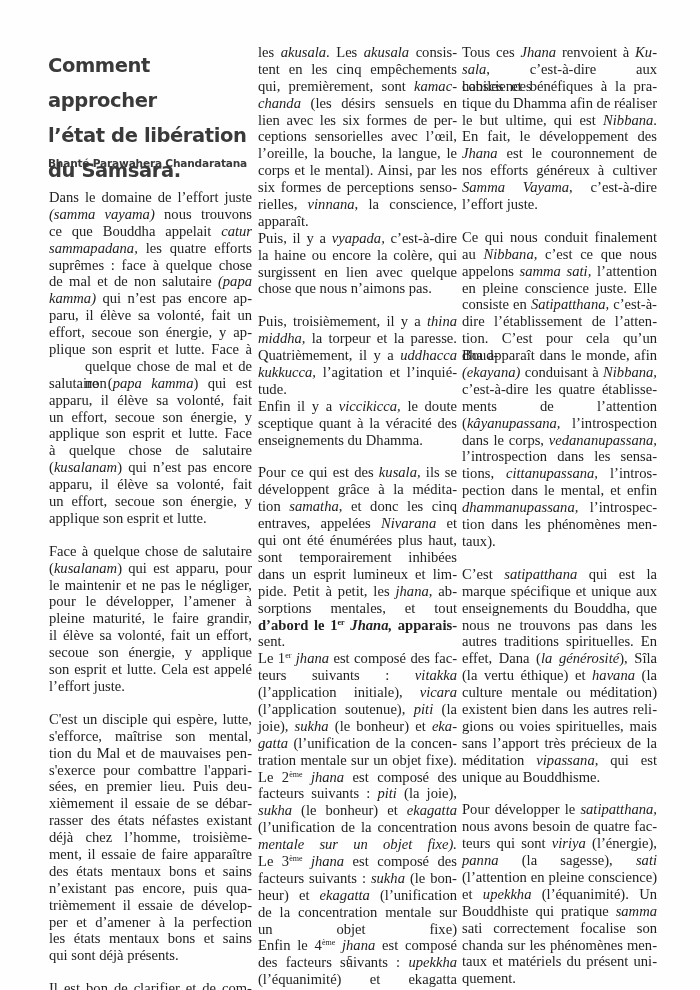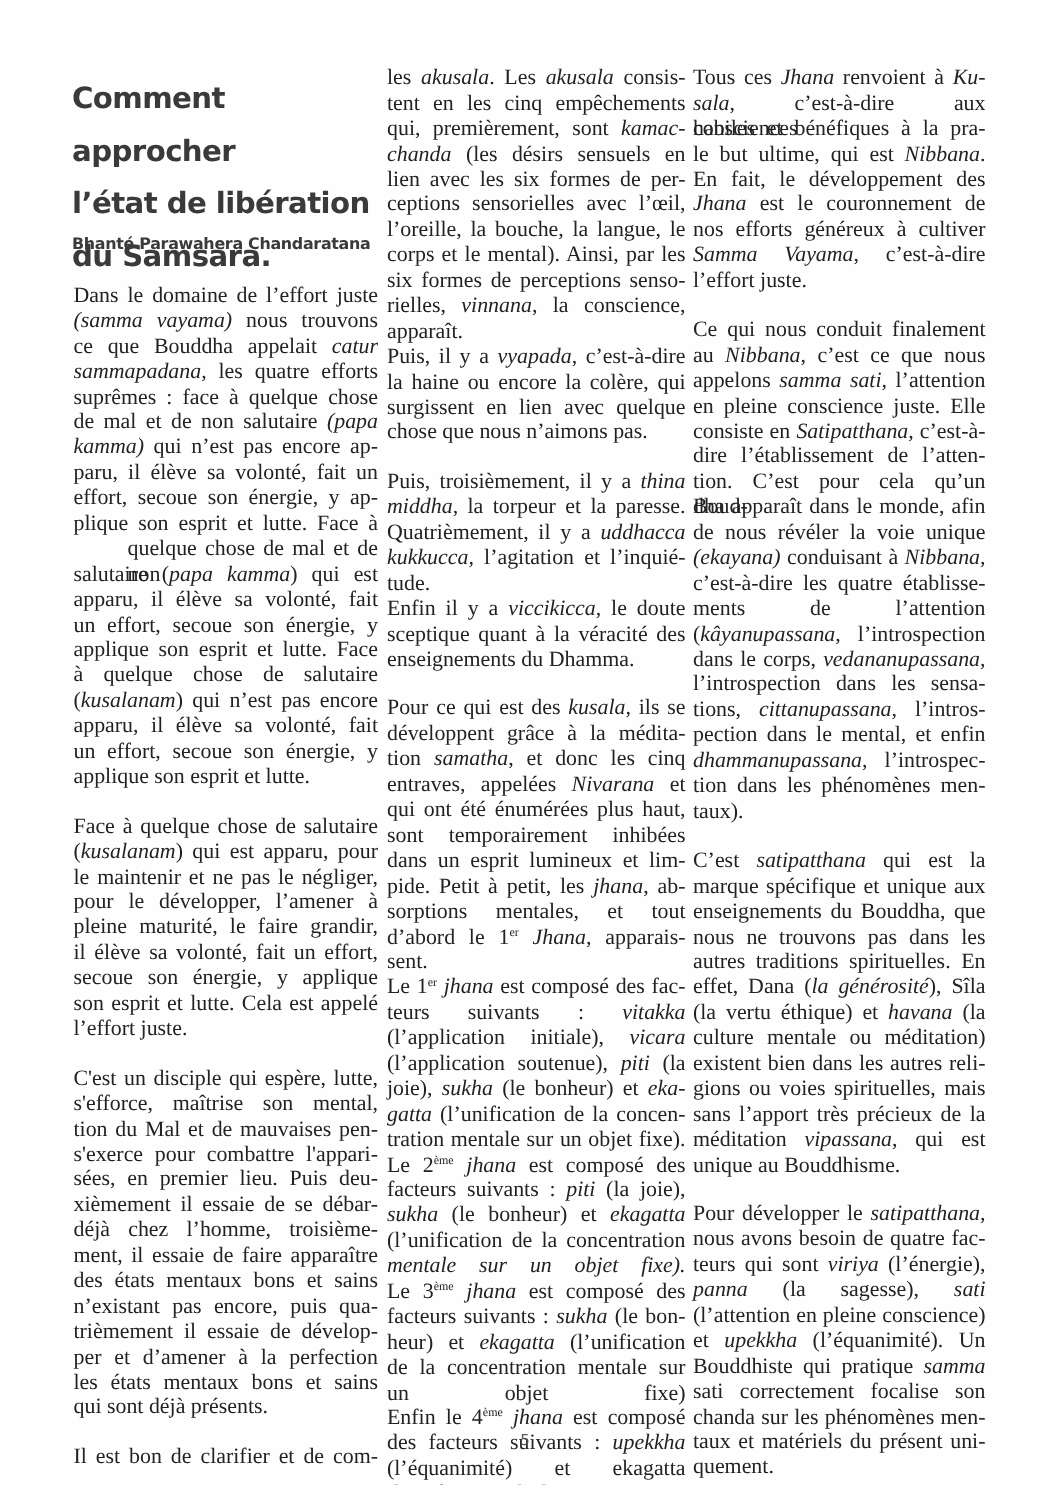--- a/index.html
+++ b/index.html
@@ -68,20 +68,21 @@
         <span class="line" style="white-space: normal;">son esprit et lutte. Cela est appelé</span>
         <span class="line last" style="white-space: normal;">l’effort juste.</span>
       </div>
       <div class="para gap">
         <span class="line" style="white-space: normal;">C'est un disciple qui espère, lutte,</span>
         <span class="line" style="white-space: normal;">s'efforce, maîtrise son mental,</span>
         <span class="line" style="white-space: normal;">tion du Mal et de mauvaises pen-</span>
         <span class="line" style="white-space: normal;">s'exerce pour combattre l'appari-</span>
         <span class="line" style="white-space: normal;">sées, en premier lieu. Puis deu-</span>
         <span class="line" style="white-space: normal;">xièmement il essaie de se débar-</span>
+        <span class="line" style="white-space: normal;">rasser des états néfastes existant</span>
         <span class="line" style="white-space: normal;">déjà chez l’homme, troisième-</span>
         <span class="line" style="white-space: normal;">ment, il essaie de faire apparaître</span>
         <span class="line" style="white-space: normal;">des états mentaux bons et sains</span>
         <span class="line" style="white-space: normal;">n’existant pas encore, puis qua-</span>
         <span class="line" style="white-space: normal;">trièmement il essaie de dévelop-</span>
         <span class="line" style="white-space: normal;">per et d’amener à la perfection</span>
         <span class="line" style="white-space: normal;">les états mentaux bons et sains</span>
         <span class="line last" style="white-space: normal;">qui sont déjà présents.</span>
       </div>
       <div class="para gap">
@@ -119,21 +120,21 @@
       <div class="para gap">
         <span class="line" style="white-space: normal;">Pour ce qui est des <span class="i">kusala,</span> ils se</span>
         <span class="line" style="white-space: normal;">développent grâce à la médita-</span>
         <span class="line" style="white-space: normal;">tion <span class="i">samatha</span>, et donc les cinq</span>
         <span class="line" style="white-space: normal;">entraves, appelées <span class="i">Nivarana</span> et</span>
         <span class="line" style="white-space: normal;">qui ont été énumérées plus haut,</span>
         <span class="line" style="white-space: normal;">sont temporairement inhibées</span>
         <span class="line" style="white-space: normal;">dans un esprit lumineux et lim-</span>
         <span class="line" style="white-space: normal;">pide. Petit à petit, les <span class="i">jhana</span>, ab-</span>
         <span class="line" style="white-space: normal;">sorptions mentales, et tout</span>
-        <span class="line" style="white-space: normal;">d’abord le 1<sup>er</sup> <span class="i">Jhana,</span> apparais-</span>
+        <span class="line" style="white-space: normal; font-weight: bold;">d’abord le 1<sup>er</sup> <span class="i">Jhana,</span> apparais-</span>
         <span class="line" style="white-space: normal;">sent.</span>
         <span class="line" style="white-space: normal;">Le 1<sup>er</sup> <span class="i">jhana</span> est composé des fac-</span>
         <span class="line" style="white-space: normal;">teurs suivants : <span class="i">vitakka</span></span>
         <span class="line" style="white-space: normal;">(l’application initiale), <span class="i">vicara</span></span>
         <span class="line" style="white-space: normal;">(l’application soutenue), <span class="i">piti</span> (la</span>
         <span class="line" style="white-space: normal;">joie), <span class="i">sukha</span> (le bonheur) et <span class="i">eka-</span></span>
         <span class="line" style="white-space: normal;"><span class="i">gatta</span> (l’unification de la concen-</span>
         <span class="line" style="white-space: normal;">tration mentale sur un objet fixe).</span>
         <span class="line" style="white-space: normal;">Le 2<sup>ème</sup> <span class="i">jhana</span> est composé des</span>
         <span class="line" style="white-space: normal;">facteurs suivants : <span class="i">piti</span> (la joie),</span>
@@ -149,37 +150,37 @@
         <span class="line" style="white-space: normal;">des facteurs suivants : <span class="i">upekkha</span></span>
         <span class="line" style="white-space: normal;">(l’équanimité) et ekagatta</span>
         <span class="line" style="white-space: normal;">(l’unification de la concentration</span>
       </div>
     </div>
   <div class="col col3">
       <div class="para">
         <span class="line" style="white-space: normal;">Tous ces <span class="i">Jhana</span> renvoient à <span class="i">Ku-</span></span>
         <span class="line" style="white-space: normal;"><span class="i">sala</span>, c’est-à-dire aux consciences</span>
         <span class="line" style="white-space: normal;">habiles et bénéfiques à la pra-</span>
+        <span class="line" style="white-space: normal;">tique du Dhamma afin de réaliser</span>
         <span class="line" style="white-space: normal;">le but ultime, qui est <span class="i">Nibbana</span>.</span>
         <span class="line" style="white-space: normal;">En fait, le développement des</span>
         <span class="line" style="white-space: normal;"><span class="i">Jhana</span> est le couronnement de</span>
         <span class="line" style="white-space: normal;">nos efforts généreux à cultiver</span>
         <span class="line" style="white-space: normal;"><span class="i">Samma Vayama</span>, c’est-à-dire</span>
         <span class="line last" style="white-space: normal;">l’effort juste.</span>
       </div>
       <div class="para gap">
         <span class="line" style="white-space: normal;">Ce qui nous conduit finalement</span>
         <span class="line" style="white-space: normal;">au <span class="i">Nibbana,</span> c’est ce que nous</span>
         <span class="line" style="white-space: normal;">appelons <span class="i">samma sati,</span> l’attention</span>
         <span class="line" style="white-space: normal;">en pleine conscience juste. Elle</span>
         <span class="line" style="white-space: normal;">consiste en <span class="i">Satipatthana,</span> c’est-à-</span>
         <span class="line" style="white-space: normal;">dire l’établissement de l’atten-</span>
         <span class="line" style="white-space: normal;">tion. C’est pour cela qu’un Boud-</span>
         <span class="line" style="white-space: normal;">dha apparaît dans le monde, afin</span>
-        <span class="line" style="white-space: normal;">de nous révéler la voie unique</span>
         <span class="line" style="white-space: normal;"><span class="i">(ekayana)</span> conduisant à <span class="i">Nibbana,</span></span>
         <span class="line" style="white-space: normal;">c’est-à-dire les quatre établisse-</span>
         <span class="line" style="white-space: normal;">ments de l’attention</span>
         <span class="line" style="white-space: normal;">(<span class="i">kâyanupassana,</span> l’introspection</span>
         <span class="line" style="white-space: normal;">dans le corps, <span class="i">vedananupassana,</span></span>
         <span class="line" style="white-space: normal;">l’introspection dans les sensa-</span>
         <span class="line" style="white-space: normal;">tions, <span class="i">cittanupassana,</span> l’intros-</span>
         <span class="line" style="white-space: normal;">pection dans le mental, et enfin</span>
         <span class="line" style="white-space: normal;"><span class="i">dhammanupassana,</span> l’introspec-</span>
         <span class="line" style="white-space: normal;">tion dans les phénomènes men-</span>

